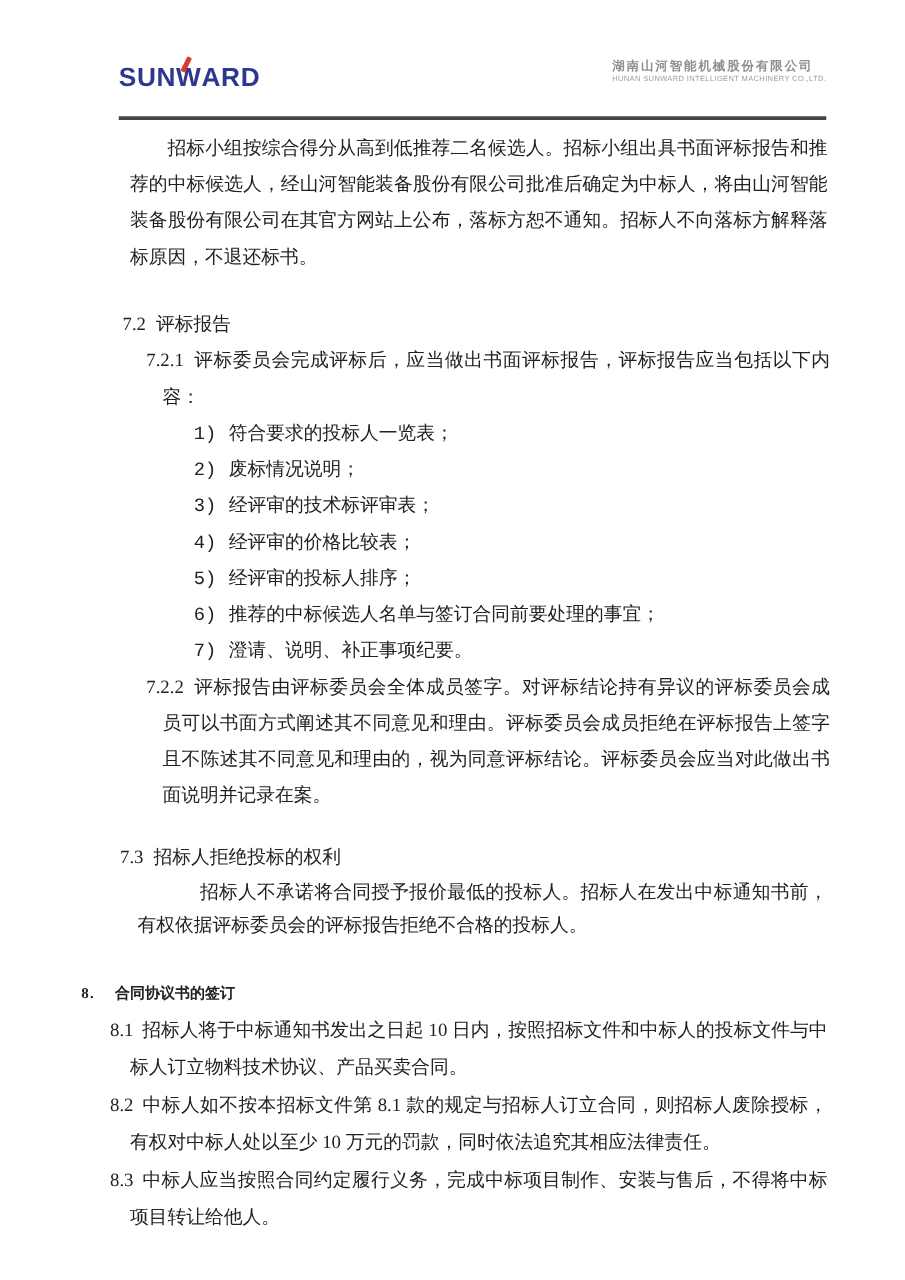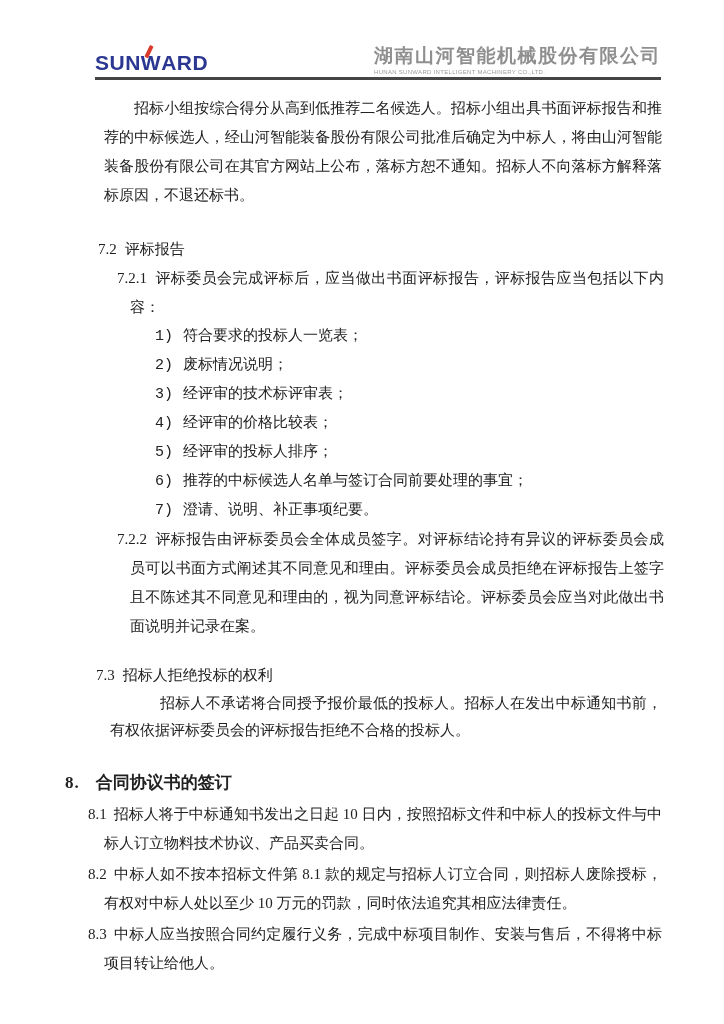--- a/index.html
+++ b/index.html
@@ -9,67 +9,67 @@
     width:724px; height:1024px;
     background:#ffffff;
     overflow:hidden;
     font-family:"Liberation Serif","DejaVu Serif",serif;
     color:var(--text,#212121);
   }
 
   
   .header {
     position:absolute; top:44px; left:95px; right:63px;
-    display:flex; justify-content:space-between; align-items:flex-start;
+    display:flex; justify-content:space-between; align-items:center;
     border-bottom:3px solid var(--rule,#454545);
-    padding-bottom:0;
+    padding-bottom:20px;
   }
   .logo {
     font-family:"Liberation Sans","DejaVu Sans",sans-serif;
     font-weight:bold; font-size:21px; letter-spacing:0.5px;
     color:var(--logo_blue,#2c3792);
     line-height:1; position:relative; padding-top:8px;
   }
   .logo .lw { position:relative; display:inline-block; }
   .logo .accent {
     position:absolute; top:-7px; left:6px;
     width:3.5px; height:13px; border-radius:1px;
     background:var(--logo_red,#d93a2b);
     transform:rotate(26deg);
   }
   .co { text-align:left; line-height:1.25; padding-bottom:1px; }
   .co-cn {
     font-family:"Liberation Sans","DejaVu Sans",sans-serif;
-    font-weight:bold; font-size:19px; letter-spacing:1.5px;
+    font-weight:bold; font-size:10px; letter-spacing:1.5px;
     color:var(--header_gray,#8f8f8f); white-space:nowrap;
   }
   .co-en {
     font-family:"Liberation Sans","DejaVu Sans",sans-serif;
     font-size:6px; letter-spacing:0.3px;
     color:#9b9b9b; white-space:nowrap; margin-top:1px;
   }
 
   
   .content {
     position:absolute; top:86px; left:0; right:0;
     font-size:15px; line-height:29px;
     text-align:justify;
   }
-  .p-intro   { margin:8px 62px 0 104px; text-indent:30px; }
+  .p-intro   { margin:19px 62px 0 104px; text-indent:30px; }
   .h72       { margin:25px 62px 0 98px; }
   .hang1     { margin:0 60px 0 130px; text-indent:-13px; }
   .rlist     { list-style:none; margin:0 62px 0 155px; }
   .rlist li  { line-height:29px;font-family:Liberation Mono, monospace; }
   .li-num    { margin-right:10px; }
   .num       { margin-right:8px;margin-top:43px; }
   .h73       { margin:20px 62px 0 96px; }
   .p73       { margin:0 62px 0 110px; text-indent:50px; line-height:27px; }
   .h8 {
     margin:24px 62px 0 65px;
-    font-weight:bold; font-size:17px; line-height:30px;
+    font-weight:bold; font-size:12px; line-height:30px;
   }
   .h8 .num8  { margin-right:16px; letter-spacing:1px; }
   .hang8     { margin:2px 62px 0 104px; text-indent:-16px; }
   .num83     { margin-right:7px; }
 
   
   .footer {
     position:absolute; top:939px; left:0; width:100%;
     text-align:center;
     font-family:"Liberation Sans","DejaVu Sans",sans-serif;

